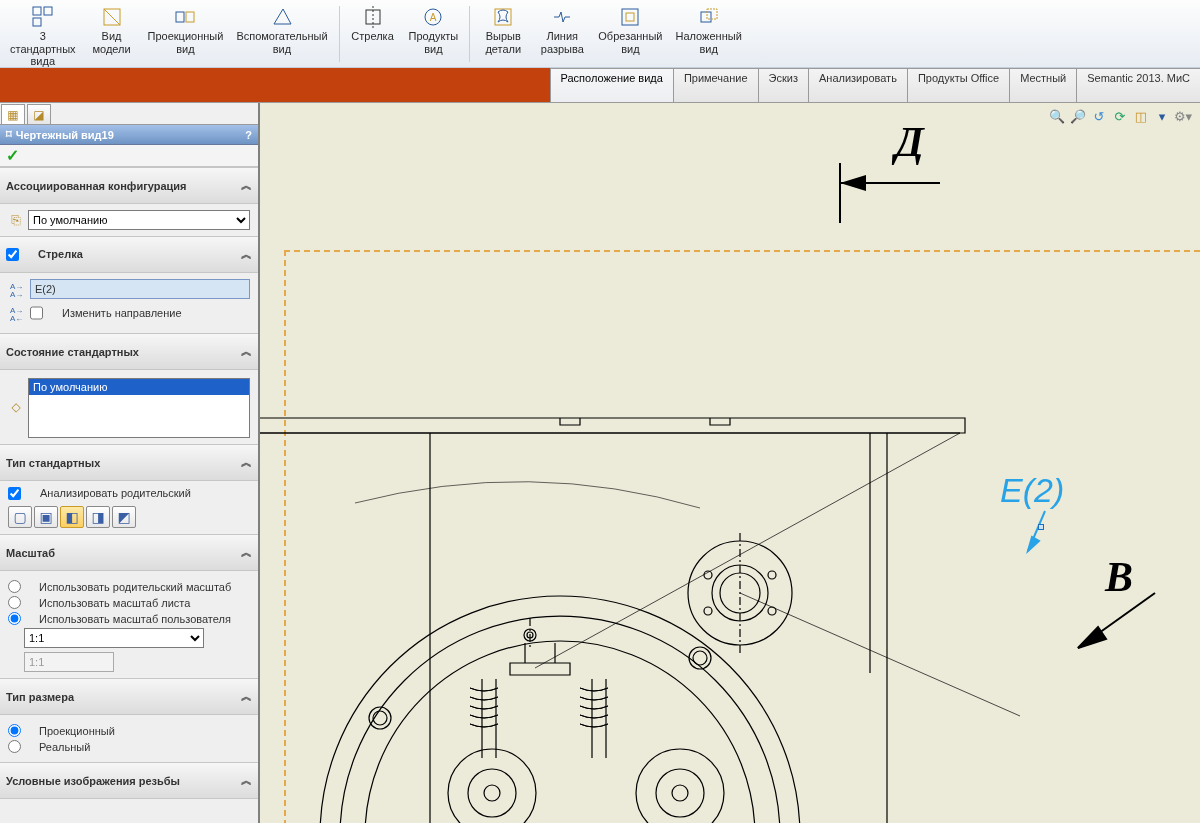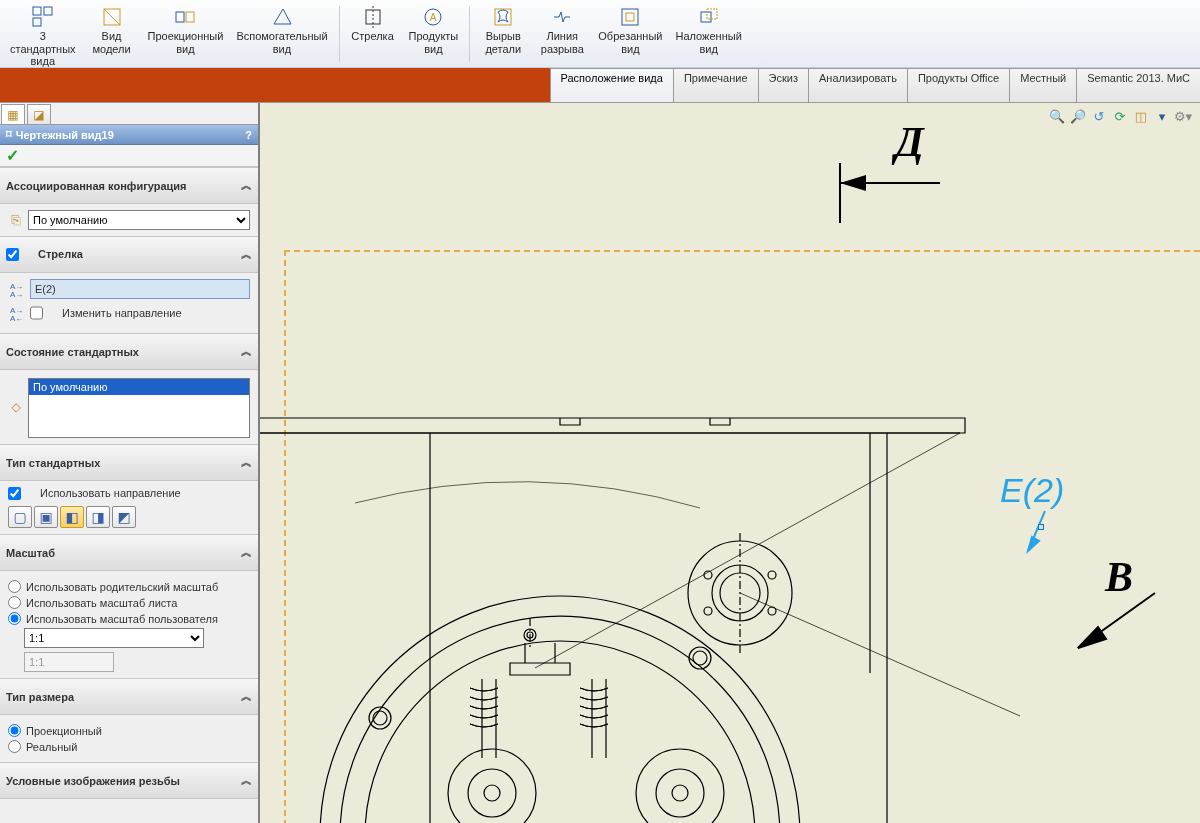--- a/index.html
+++ b/index.html
@@ -47,21 +47,21 @@
 
   .chk { display: flex; align-items: center; gap: 19px; line-height: 1; }
   .chk input { margin: 0; }
   .listbox { border: 1px solid #7a7a7a; background: #fff; height: 60px; margin-top: 2px; }
   .listbox .item { background: #1e62c9; color: #fff; padding: 2px 4px; }
 
   .disp-icons { display: flex; gap: 2px; margin-top: 6px; }
   .disp-icons .dico { width: 24px; height: 22px; border: 1px solid #8a8a8a; background: linear-gradient(#fefefe,#e7e7e7); border-radius: 2px; display: flex; align-items: center; justify-content: center; font-size: 14px; color: #3a5fa5; }
   .disp-icons .dico.on { background: linear-gradient(#fde9a7,#fccf62); border-color: #c89b2a; }
 
-  .radio-row { display: flex; align-items: center; gap: 5px; margin: 3px 0; }
+  .radio-row { display: flex; align-items: center; gap: 18px; margin: 3px 0; }
   .radio-row input { margin: 0; }
 
   .scale-combo { width: 180px; height: 20px; border: 1px solid #7a7a7a; background: #fff; margin-left: 16px; }
   .scale-text { width: 90px; height: 20px; border: 1px solid #aaa; background: #f3f3f3; color: #999; margin: 4px 0 0 16px; padding: 0 4px; }
 
   
   .canvas { flex: 1; background: #ecead9; position: relative; overflow: hidden; }
   .toolbox { position: absolute; top: 2px; right: 6px; display: flex; gap: 3px; background: rgba(255,255,255,0.0); padding: 2px; }
   .tb { width: 18px; height: 18px; display: flex; align-items: center; justify-content: center; color: #2a5b9c; font-size: 13px; }
 
@@ -271,21 +271,21 @@
         </div>
       </div>
 
       <div class="block-hdr">
         <span>Тип стандартных</span>
         <span class="chevr">︽</span>
       </div>
       <div class="block-body">
         <label class="chk">
           <input type="checkbox" checked="" style="">
-          <span>Использовать направление</span>
+          <span>Анализировать родительский</span>
         </label>
         <div class="disp-icons">
           <div class="dico">▢</div>
           <div class="dico">▣</div>
           <div class="dico on">◧</div>
           <div class="dico">◨</div>
           <div class="dico">◩</div>
         </div>
       </div>
 

